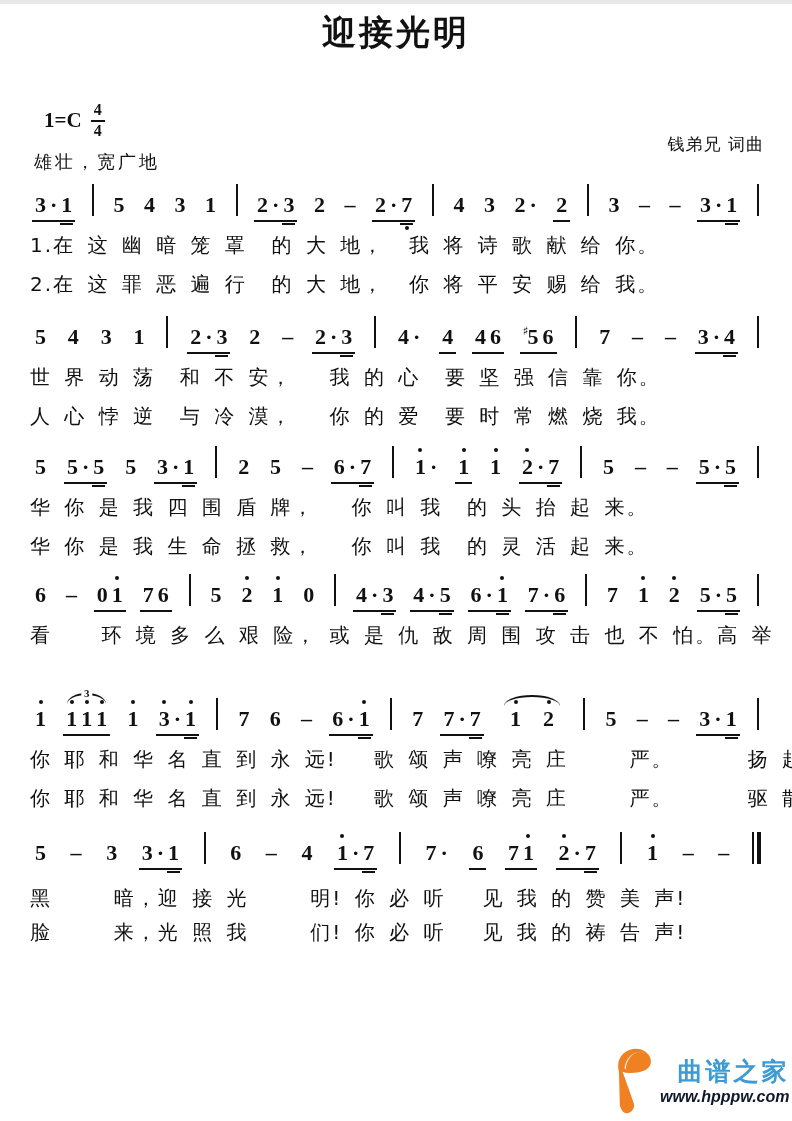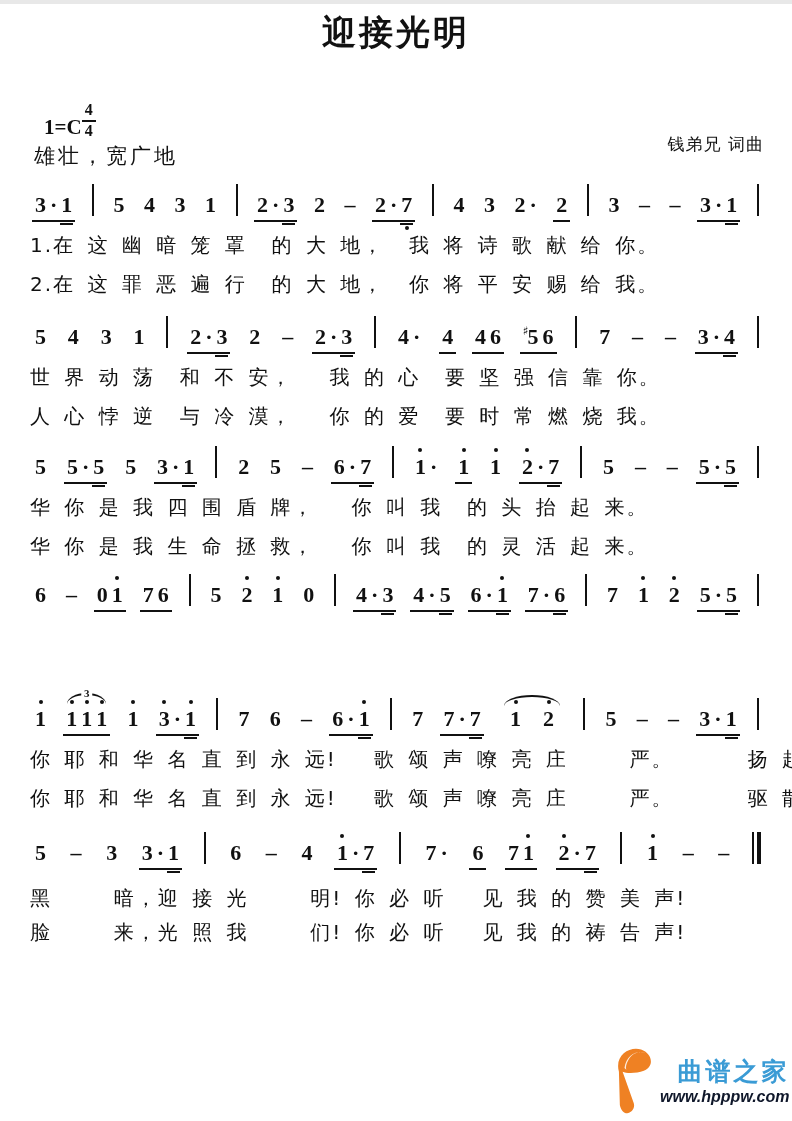--- a/index.html
+++ b/index.html
@@ -1,26 +1,26 @@
 <!DOCTYPE html>
 <html><head>
 <meta charset="utf-8">
 <style>
   html,body{margin:0;padding:0;background:#e8e8e8;}
   .page{position:relative;width:792px;height:1121px;background:#ffffff;margin:4px auto;
         font-family:"DejaVu Sans",sans-serif;color:#111;overflow:hidden;}
   .title{position:absolute;top:6px;left:0;right:0;text-align:center;
          font-family:"DejaVu Serif",serif;font-weight:bold;font-size:34px;letter-spacing:3px;}
-  .keyrow{position:absolute;left:44px;top:98px;display:flex;align-items:flex-end;
+  .keyrow{position:absolute;left:44px;top:98px;display:flex;align-items:center;gap:9px;
           font-family:"Liberation Serif",serif;font-weight:bold;font-size:21px;}
   .timesig{display:inline-block;text-align:center;font-family:"Liberation Serif",serif;
            font-weight:bold;font-size:16px;line-height:1.05;}
   .timesig .top{display:block;border-bottom:2px solid #111;padding:0 3px 1px;}
   .timesig .bot{display:block;padding-top:1px;}
-  .tempo{position:absolute;left:34px;top:138px;font-size:21px;letter-spacing:3px;}
+  .tempo{position:absolute;left:34px;top:146px;font-size:18px;letter-spacing:3px;}
   .credit{position:absolute;right:28px;top:129px;font-size:17px;letter-spacing:1px;}
 
   .system{position:absolute;left:30px;width:734px;}
   .mline{display:flex;justify-content:space-between;align-items:flex-end;
          height:30px;padding:18px 2px 0;}
   .grp{display:inline-flex;align-items:flex-end;position:relative;padding:0 1px 6px;}
   .grp.beam{border-bottom:2px solid #111;padding-bottom:4px;}
   .grp.has-slur .tok{margin:0 9px;}
   .tok{position:relative;display:inline-block;padding:0 2px;line-height:1;}
   .tok .g{font-family:"Liberation Serif",serif;font-style:normal;font-weight:bold;
@@ -377,20 +377,21 @@
         </span>
         <span class="grp beam">
           <span class="tok"><b class="g">5</b></span>
           <span class="tok"><b class="g">·</b></span>
           <span class="tok"><b class="g">5</b><i class="u2"></i></span>
         </span>
         <span class="grp">
           <span class="bar"></span>
         </span>
       </div>
+    <p class="lyr">看    环 境 多 么 艰 险， 或 是 仇 敌 周 围 攻 击 也 不 怕。高 举</p>
   </div>
 
   <div class="system" style="top:684px">
     <div class="mline">
         <span class="grp">
           <span class="tok"><b class="g">1</b><i class="oa"></i></span>
         </span>
         <span class="grp beam">
           <span class="tup">
             <i class="tnum">3</i>

